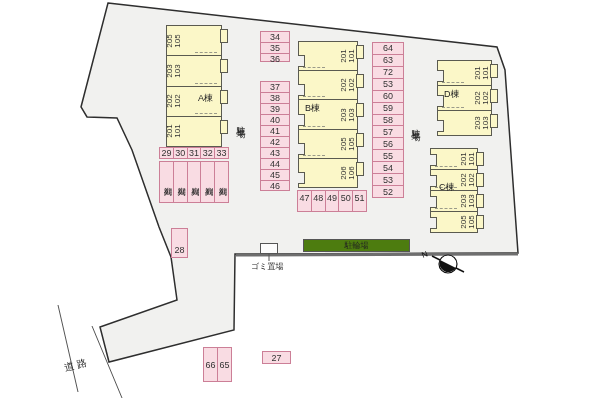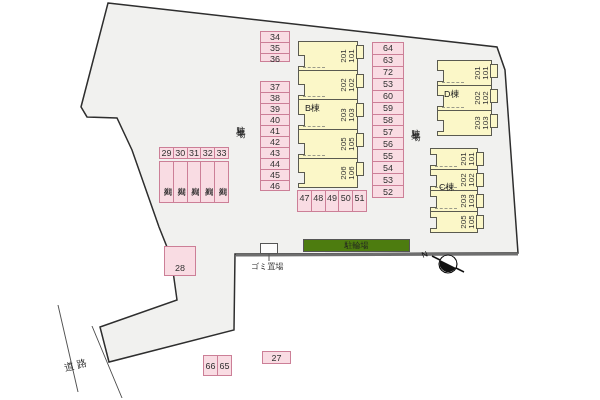--- a/index.html
+++ b/index.html
@@ -68,20 +68,46 @@
     <line x1="92" y1="326" x2="122" y2="398" stroke="#555" stroke-width="1"></line>
     <line x1="269" y1="254" x2="269" y2="261" stroke="#555" stroke-width="1"></line>
     <g>
       <line x1="432" y1="256" x2="464" y2="272" stroke="#111" stroke-width="1.5"></line>
       <circle cx="448" cy="264" r="9" fill="#ffffff" stroke="#111" stroke-width="1.2"></circle>
       <path d="M440,260 A9,9 0 0 0 456,268 Z" fill="#111"></path>
       <text x="423" y="258" font-size="8" fill="#111" transform="rotate(-22 423 258)">N</text>
     </g>
   </svg>
 
+  <div class="building label-left" style="left:166px; top:25px; width:56px; height:122px;">
+    <div class="unit">
+      <span class="ulabel">205
+105</span>
+      <i class="tab"></i>
+      <i class="dash"></i>
+    </div>
+    <div class="unit">
+      <span class="ulabel">203
+103</span>
+      <i class="tab"></i>
+      <i class="dash"></i>
+    </div>
+    <div class="unit">
+      <span class="ulabel">202
+102</span>
+      <i class="tab"></i>
+      <i class="dash"></i>
+    </div>
+    <div class="unit">
+      <span class="ulabel">201
+101</span>
+      <i class="tab"></i>
+    </div>
+    <div class="bname" style="left:31px; top:66px;">A棟</div>
+  </div>
 
   <div class="building label-right" style="left:437px; top:60px; width:55px; height:76px;">
     <div class="unit">
       <span class="ulabel">201
 101</span>
       <i class="tab"></i>
       <i class="notch"></i>
       <i class="dash"></i>
     </div>
     <div class="unit">
@@ -231,25 +257,25 @@
   </div>
 
   <div class="pgroup prow top-num" style="left:297px; top:190px; width:70px; height:22px;">
     <div class="pcell">47</div>
     <div class="pcell">48</div>
     <div class="pcell">49</div>
     <div class="pcell">50</div>
     <div class="pcell">51</div>
   </div>
 
-  <div class="pgroup pcol bottom-num" style="left:164px; top:228px; width:32px; height:30px;margin-top:18px;">
+  <div class="pgroup pcol bottom-num" style="left:171px; top:228px; width:17px; height:30px;">
     <div class="pcell">28</div>
   </div>
 
-  <div class="pgroup prow" style="left:203px; top:347px; width:29px; height:21px;margin-top:8px;">
+  <div class="pgroup prow" style="left:203px; top:347px; width:29px; height:35px;">
     <div class="pcell">66</div>
     <div class="pcell">65</div>
   </div>
 
   <div class="pgroup prow" style="left:262px; top:351px; width:29px; height:13px;">
     <div class="pcell">27</div>
   </div>
 
   <div class="vtext" style="left:234px; top:118px;">駐車場</div>
   <div class="vtext" style="left:409px; top:121px;">駐車場</div>

